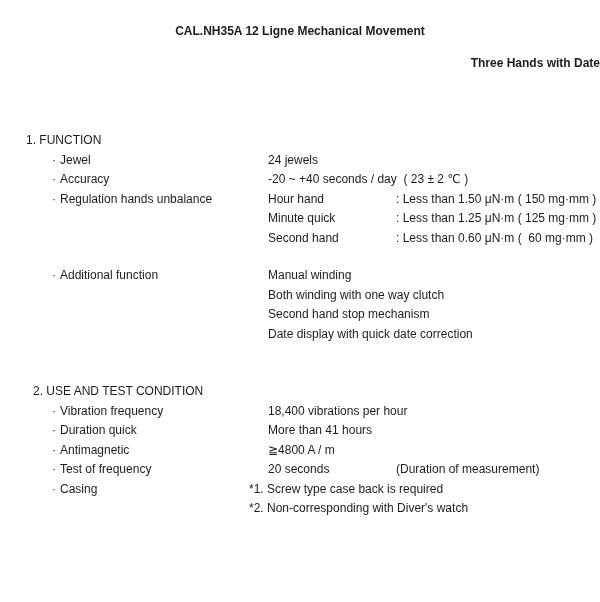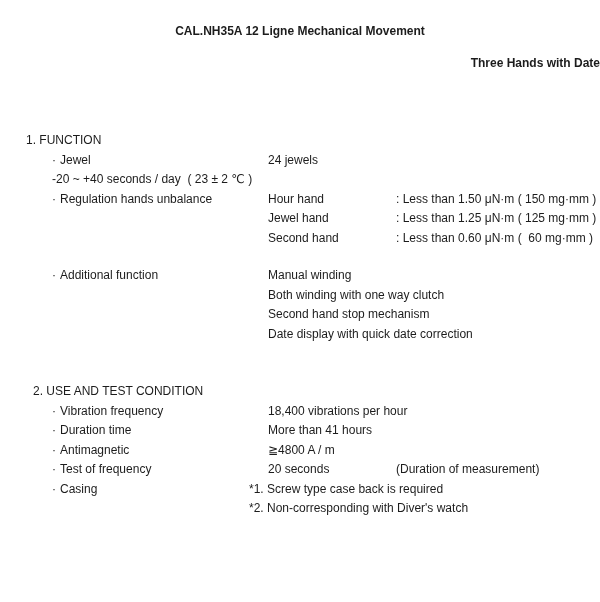--- a/index.html
+++ b/index.html
@@ -68,32 +68,33 @@
   <div class="content">
 
     <div class="heading">1. FUNCTION</div>
 
     <div class="row">
       <span class="c1"><span class="bullet">·</span><span>Jewel</span></span>
       <span class="c2-full">24 jewels</span>
     </div>
 
     <div class="row">
+      <span class="c1"><span class="bullet">·</span><span>Accuracy</span></span>
       <span class="c2-full">-20 ~ +40 seconds / day  ( 23 ± 2 ℃ )</span>
     </div>
 
     <div class="row">
       <span class="c1"><span class="bullet">·</span><span>Regulation hands unbalance</span></span>
       <span class="c2">Hour hand</span>
       <span class="c3">: Less than 1.50 μN·m ( 150 mg·mm )</span>
     </div>
 
     <div class="row">
       <span class="c1"></span>
-      <span class="c2">Jewel hand</span>
+      <span class="c2">Minute quick</span>
       <span class="c3">: Less than 1.25 μN·m ( 125 mg·mm )</span>
     </div>
 
     <div class="row">
       <span class="c1"></span>
       <span class="c2">Second hand</span>
       <span class="c3">: Less than 0.60 μN·m (  60 mg·mm )</span>
     </div>
 
     <div class="row gap-above">
@@ -118,21 +119,21 @@
     </div>
 
     <div class="heading sec2-heading">2. USE AND TEST CONDITION</div>
 
     <div class="row">
       <span class="c1"><span class="bullet">·</span><span>Vibration frequency</span></span>
       <span class="c2-full">18,400 vibrations per hour</span>
     </div>
 
     <div class="row">
-      <span class="c1"><span class="bullet">·</span><span>Duration time</span></span>
+      <span class="c1"><span class="bullet">·</span><span>Duration quick</span></span>
       <span class="c2-full">More than 41 hours</span>
     </div>
 
     <div class="row">
       <span class="c1"><span class="bullet">·</span><span>Antimagnetic</span></span>
       <span class="c2">≧4800 A / m</span>
     </div>
 
     <div class="row">
       <span class="c1"><span class="bullet">·</span><span>Test of frequency</span></span>

